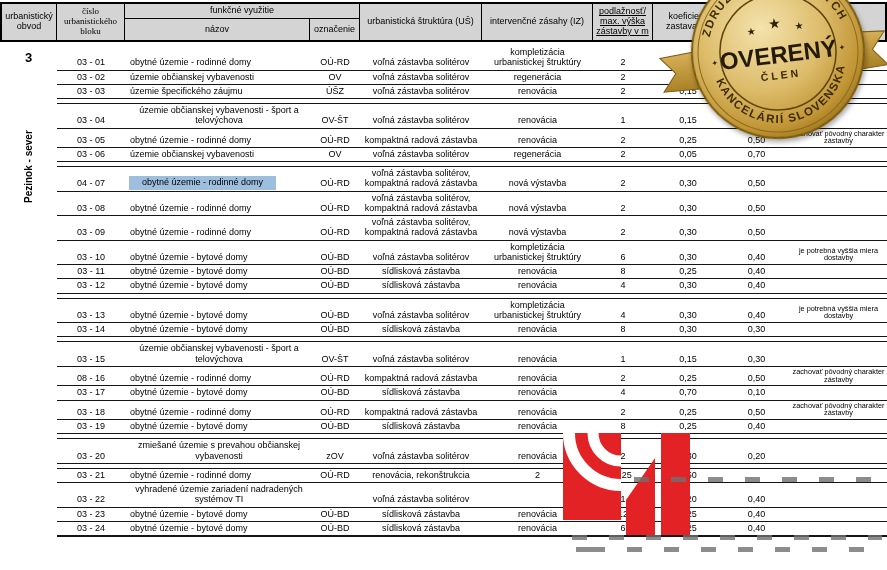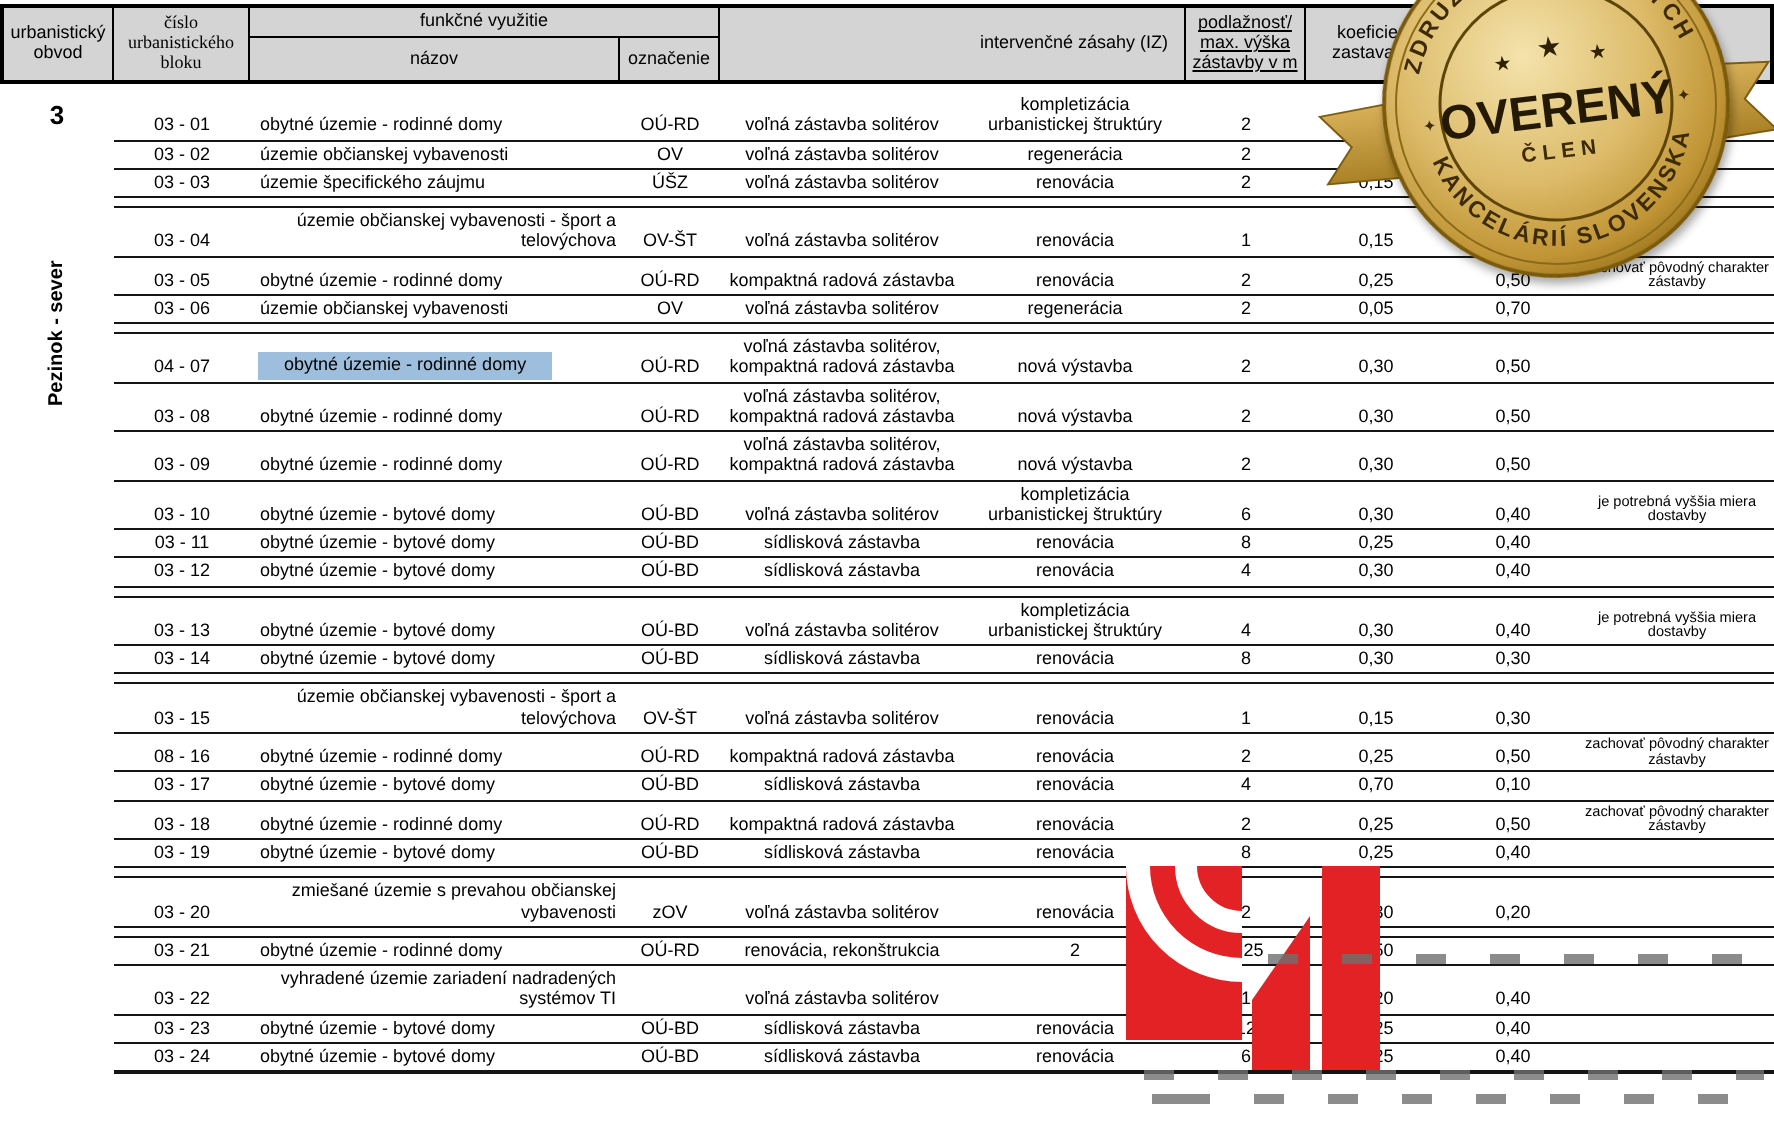--- a/index.html
+++ b/index.html
@@ -49,21 +49,21 @@
     display:grid;
     grid-template-columns:68px 185px 50px 122px 111px 60px 70px 67px 97px;
     border-bottom:1.5px solid #151515; min-height:13px;
   }
   .row:last-child { border-bottom-width:2.5px; }
   .spacer { height:4px; border-bottom:1.5px solid #151515; }
   .cell {
     display:flex; align-items:flex-end; justify-content:center;
     text-align:center; padding:1px 2px 2px; box-sizing:border-box;
   }
-  .c-nazov { justify-content:flex-start; text-align:right; padding-left:5px; }
+  .c-nazov { justify-content:flex-start; text-align:center; padding-left:5px; }
   .c-poznamka { font-size:7.3px; line-height:1.06; }
   .hl { background:#9EBEDD; box-shadow:0 0 0 1px #9EBEDD; display:inline-block; padding:0 12px 1px; }
 
   
   .ghost {
     position:absolute; height:5px; z-index:4; opacity:.8; pointer-events:none;
     background:repeating-linear-gradient(90deg,#6f6f6f 0 15px, rgba(255,255,255,0) 15px 37px);
   }
   .wpatch { position:absolute; background:rgba(255,255,255,.78); z-index:3; pointer-events:none; }
 
@@ -74,20 +74,21 @@
 <body>
 
 <div class="page">
 
   <div class="thead">
     <div class="th th-obvod b-r">urbanistický obvod</div>
     <div class="th th-blok b-r">číslo urbanistického bloku</div>
     <div class="th th-funkcne b-r b-b">funkčné využitie</div>
     <div class="th th-nazov b-r">názov</div>
     <div class="th th-oznacenie b-r">označenie</div>
+    <div class="th th-us b-r">urbanistická štruktúra (UŠ)</div>
     <div class="th th-iz b-r">intervenčné zásahy (IZ)</div>
     <div class="th th-podl b-r">podlažnosť/ max. výška zástavby v m</div>
     <div class="th th-kz b-r">koeficient zastavania</div>
     <div class="th th-kzel b-r">koeficient zelene</div>
     <div class="th th-pozn">poznámka</div>
   </div>
 
   <div class="leftstrip">
     <div class="obvod-num">3</div>
     <div class="obvod-name">Pezinok - sever</div>

